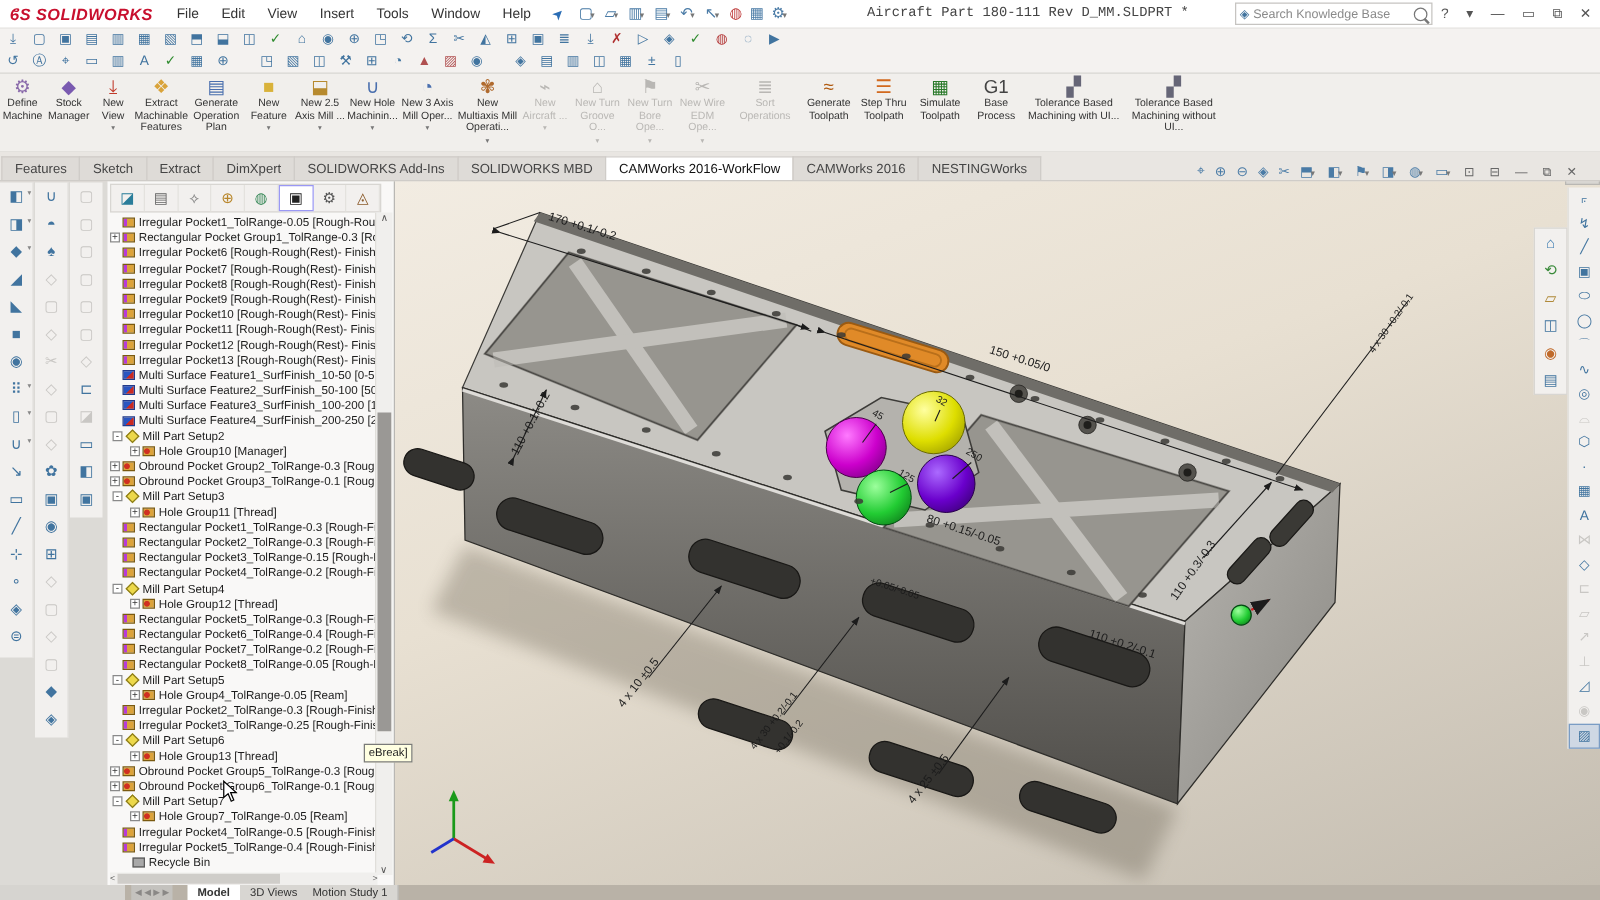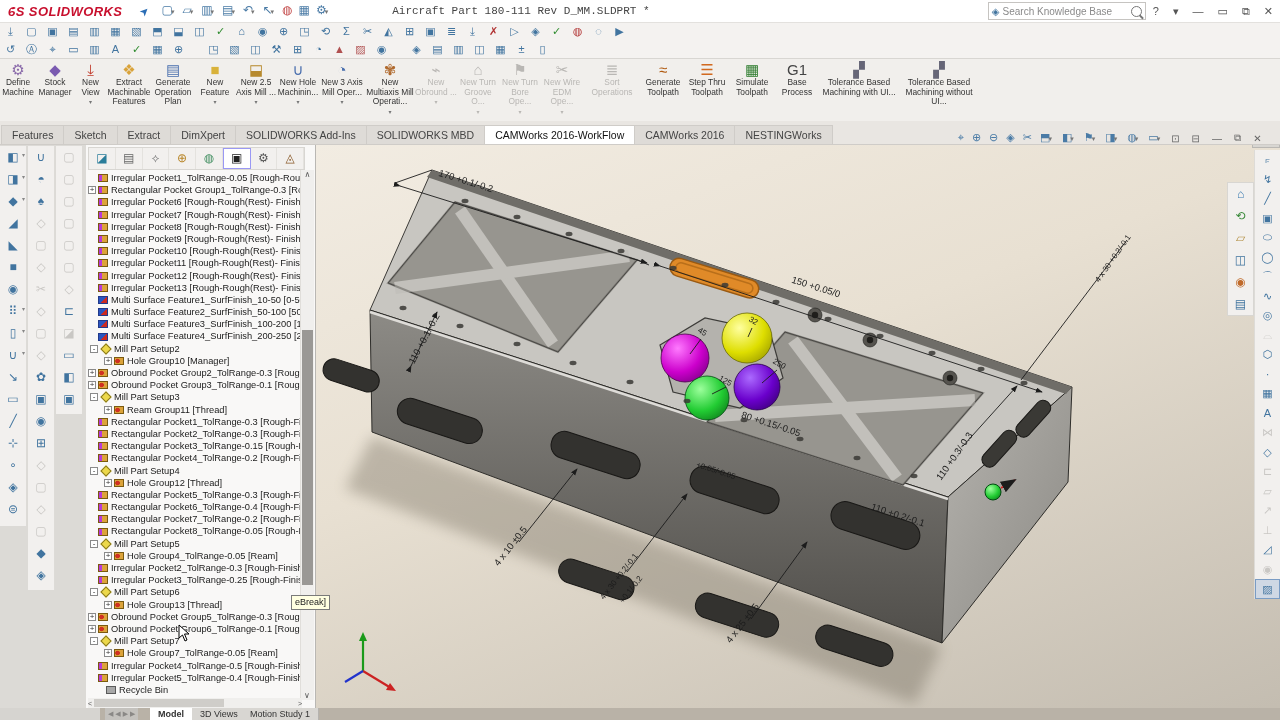--- a/index.html
+++ b/index.html
@@ -87,20 +87,30 @@
   #cursor{left:178px;top:624px;z-index:60;width:12px;height:18px;}
   svg text{font-family:"Liberation Sans",sans-serif;}
   .dim{font-size:9.5px;fill:#1c1c1c;}
   .dims{font-size:8px;fill:#1c1c1c;}
 </style>
 </head>
 <body>
 
 <div id="menubar" class="abs">
   <span id="logo">ϐS SOLIDWORKS</span>
+  <span style="display:flex;">
+
+  <span style="display: contents;"><span class="menu-item">File</span></span>
+      <span style="display: contents;"><span class="menu-item">Edit</span></span>
+      <span style="display: contents;"><span class="menu-item">View</span></span>
+      <span style="display: contents;"><span class="menu-item">Insert</span></span>
+      <span style="display: contents;"><span class="menu-item">Tools</span></span>
+      <span style="display: contents;"><span class="menu-item">Window</span></span>
+      <span style="display: contents;"><span class="menu-item">Help</span></span>
+    </span>
   <span id="pin">➤</span>
   <span style="display:flex;">
 
   <span style="display: contents;"><span class="qicon"><b style="font-weight:normal">▢</b><span class="qdd">▾</span></span></span>
       <span style="display: contents;"><span class="qicon"><b style="font-weight:normal">▱</b><span class="qdd">▾</span></span></span>
       <span style="display: contents;"><span class="qicon"><b style="font-weight:normal">▥</b><span class="qdd">▾</span></span></span>
       <span style="display: contents;"><span class="qicon"><b style="font-weight:normal">▤</b><span class="qdd">▾</span></span></span>
       <span style="display: contents;"><span class="qicon"><b style="font-weight:normal">↶</b><span class="qdd">▾</span></span></span>
       <span style="display: contents;"><span class="qicon"><b style="font-weight:normal">↖</b><span class="qdd">▾</span></span></span>
       <span style="display: contents;"><span class="qicon" style="color: rgb(192, 64, 64);"><b style="font-weight:normal">◍</b><span class="qdd"></span></span></span>
@@ -259,21 +269,21 @@
       <span style="display: contents;">
       <span class="rbtn" style="width: 50px;">
         <span class="ricon" style="color: rgb(176, 106, 46);">✾</span>
         <span class="rlab">New Multiaxis Mill Operati...</span>
         <span class="rarr">▾</span>
       </span>
     </span>
       <span style="display: contents;">
       <span class="rbtn dis" style="width: 42px;">
         <span class="ricon" style="color: rgb(153, 153, 153);">⌁</span>
-        <span class="rlab">New Obround ...</span>
+        <span class="rlab">New Aircraft ...</span>
         <span class="rarr">▾</span>
       </span>
     </span>
       <span style="display: contents;">
       <span class="rbtn dis" style="width: 42px;">
         <span class="ricon" style="color: rgb(153, 153, 153);">⌂</span>
         <span class="rlab">New Turn Groove O...</span>
         <span class="rarr">▾</span>
       </span>
     </span>
@@ -779,21 +789,21 @@
         <span class="ind" style="width: 2px;"></span>
         <span class="exp">-</span>
         <span class="tic i-setup"></span>
         <span>Mill Part Setup3</span>
       </div>
     </span><span style="display: contents;">
       <div class="trow">
         <span class="ind" style="width: 16px;"></span>
         <span class="exp">+</span>
         <span class="tic i-hole"></span>
-        <span>Ream Group11 [Thread]</span>
+        <span>Hole Group11 [Thread]</span>
       </div>
     </span><span style="display: contents;">
       <div class="trow">
         <span class="ind" style="width: 26px;"></span>
         <span class="exp"></span>
         <span class="tic i-pk"></span>
         <span>Rectangular Pocket1_TolRange-0.3 [Rough-Finish-E</span>
       </div>
     </span><span style="display: contents;">
       <div class="trow">

